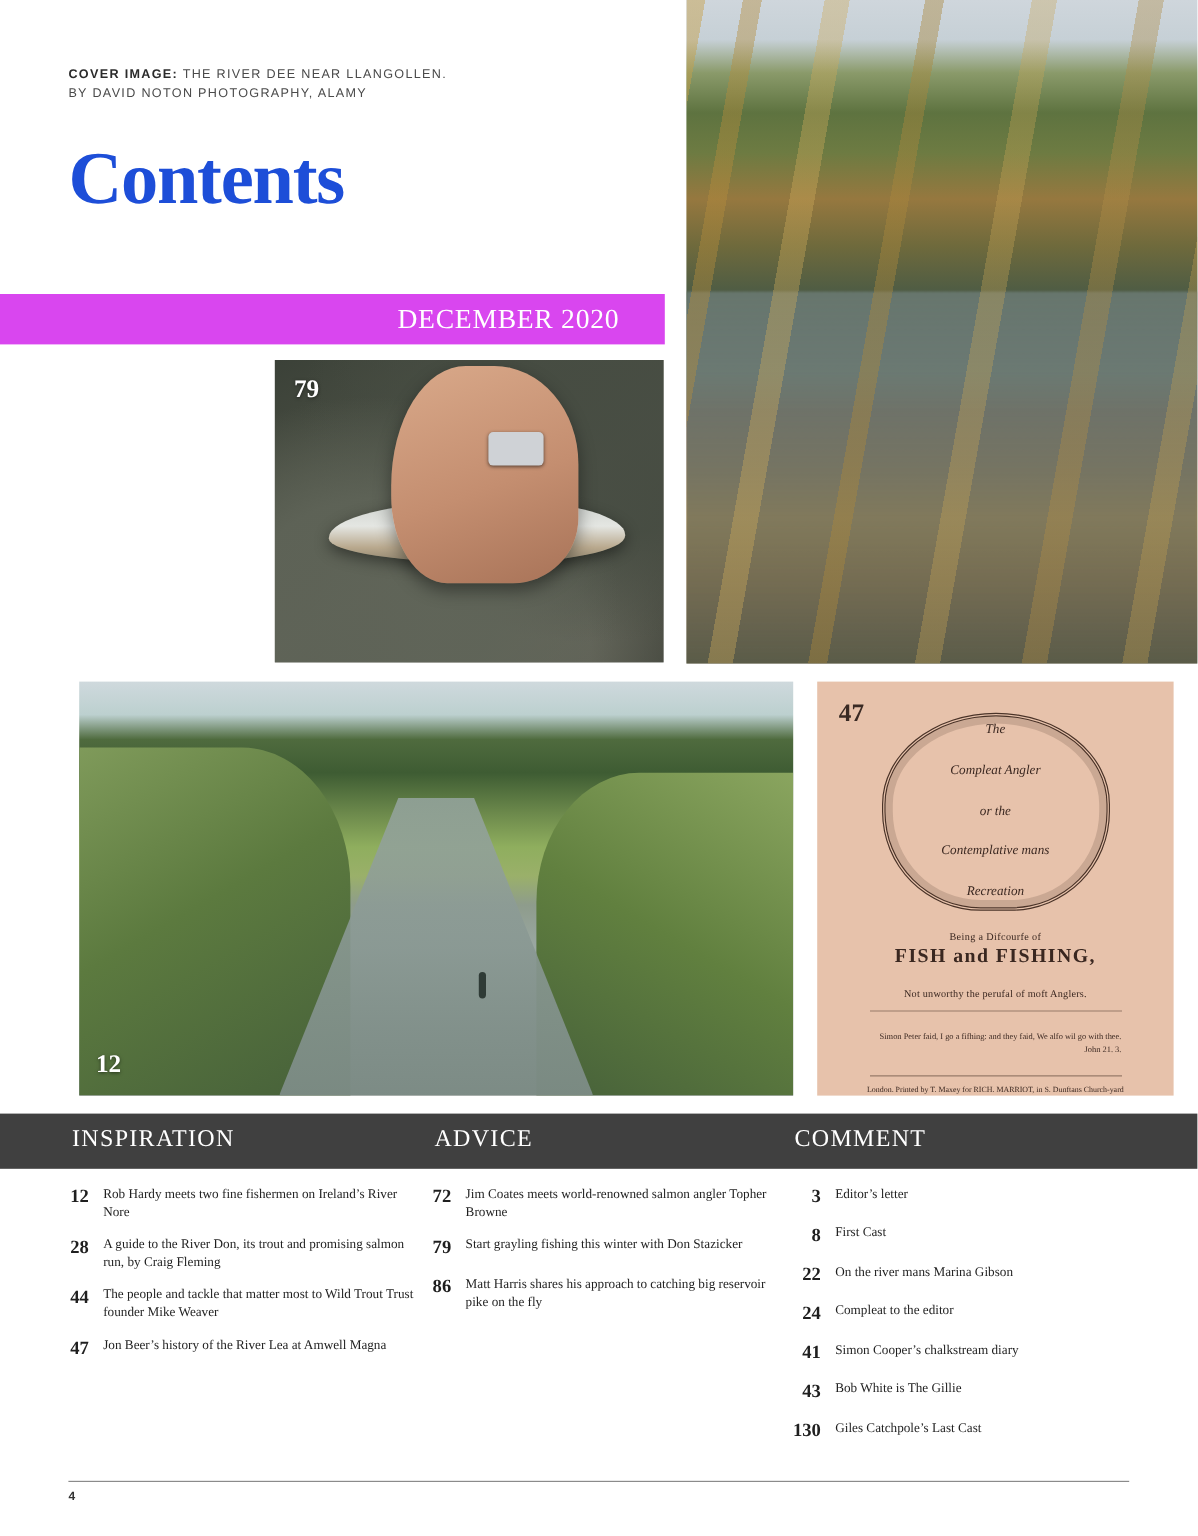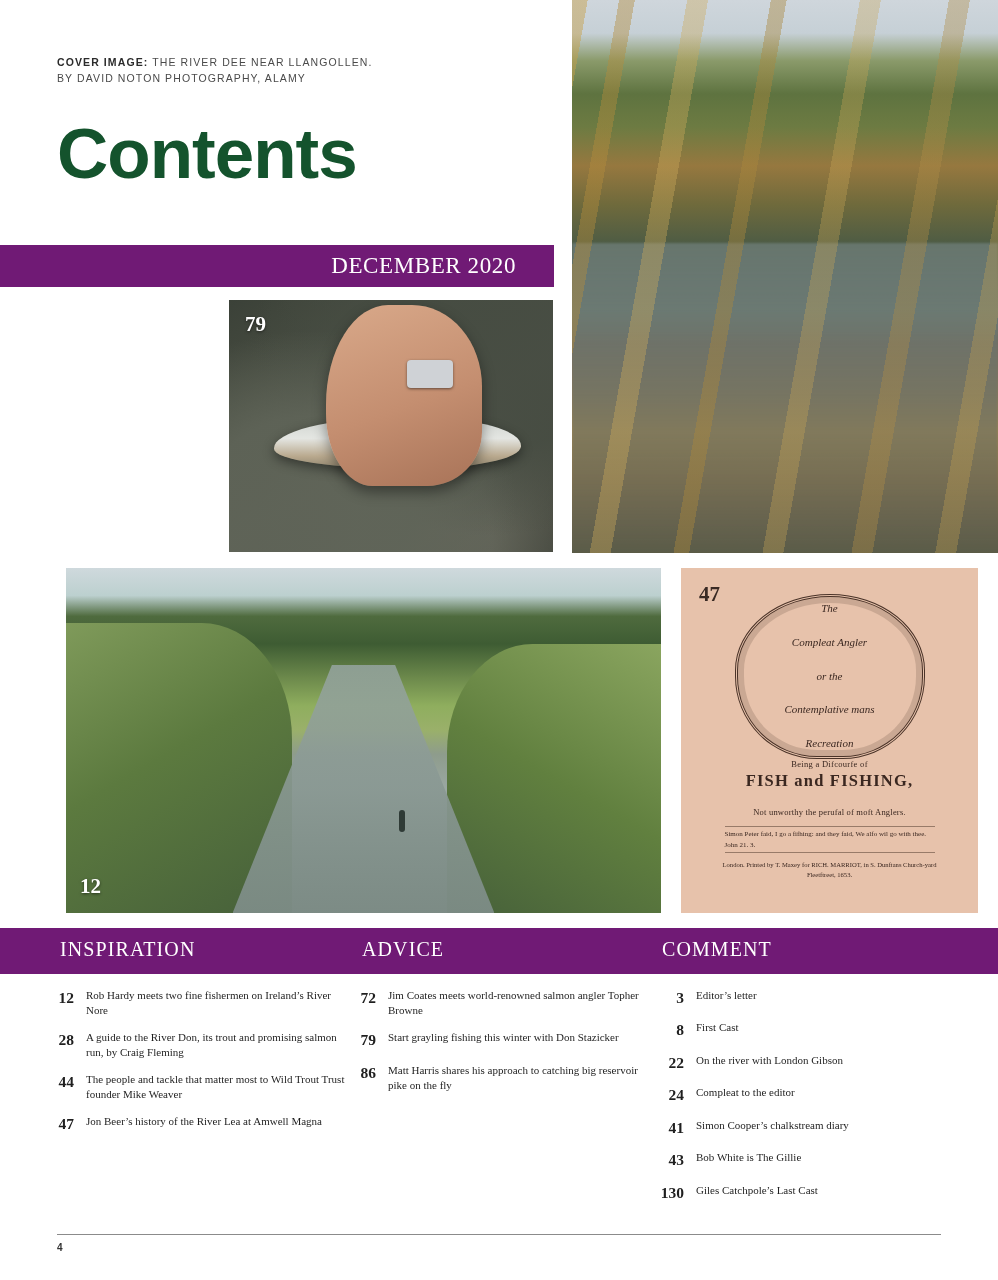--- a/index.html
+++ b/index.html
@@ -27,34 +27,34 @@
     line-height: 1.55;
     color: #4a4a4a;
     text-transform: uppercase;
   }
   .cover-credit .lead { font-weight: bold; color: #2b2b2b; }
 
   
   .title {
     position: absolute;
     left: 57px; top: 118px;
-    font-family: Liberation Sans, sans-serif;
-    font-size: 71px;
-    font-weight: bold;
-    color: #14532d;
+    font-family: Liberation Serif, serif;
+    font-size: 62px;
+    font-weight: bold;
+    color: #1d4ed8;
     letter-spacing: -1px;
     line-height: 1;
   }
 
   
   .date-bar {
     position: absolute;
     left: 0; top: 245px;
     width: 554px; height: 42px;
-    background: #701a75;
+    background: #d946ef;
     color: #ffffff;
     display: flex;
     align-items: center;
     justify-content: flex-end;
     padding-right: 38px;
     font-family: "Liberation Serif", serif;
     font-size: 23px;
     letter-spacing: 0.6px;
   }
 
@@ -174,49 +174,49 @@
     text-align: center;
     font-family: "Liberation Serif", serif;
     font-style: italic;
     font-size: 11px;
     line-height: 1.45;
     padding: 12px 20px;
     box-shadow: inset 0 0 0 6px rgba(74,51,40,0.18);
     gap: 18px;
   }
   .plate-sub {
-    margin-top: 0;
+    margin-top: 16px;
     font-size: 8.5px;
     font-family: "Liberation Serif", serif;
     letter-spacing: 0.3px;
   }
   .plate-main {
     font-family: "Liberation Serif", serif;
     font-size: 16.5px;
     font-weight: bold;
     letter-spacing: 1.2px;
     margin-top: 2px;
   }
   .plate-note {
     font-size: 8.5px; margin-top: 16px; letter-spacing: 0.2px;
   }
   .plate-scripture {
     font-size: 7px; margin-top: 9px; line-height: 1.5;
     border-top: 1px solid rgba(74,51,40,0.5);
     border-bottom: 1px solid rgba(74,51,40,0.5);
-    padding: 2px 0; width: 210px; text-align: left;
+    padding: 16px 0; width: 210px; text-align: right;
   }
   .plate-imprint { font-size: 6.6px; margin-top: 7px; line-height: 1.5; text-align: center; width: 230px; }
 
   
   .section-bar {
     position: absolute;
     left: 0; top: 928px;
     width: 998px; height: 46px;
-    background: #701a75;
+    background: #404040;
   }
   .section-bar .col-head {
     position: absolute;
     top: 10px;
     color: #ffffff;
     font-family: "Liberation Serif", serif;
     font-size: 20px;
     letter-spacing: 1.1px;
   }
   #head-inspiration { left: 60px; }
@@ -363,21 +363,21 @@
     <div class="entry">
       <div class="num">3</div>
       <div class="txt">Editor’s letter</div>
     </div>
     <div class="entry">
       <div class="num">8</div>
       <div class="txt">First Cast</div>
     </div>
     <div class="entry">
       <div class="num">22</div>
-      <div class="txt">On the river with London Gibson</div>
+      <div class="txt">On the river mans Marina Gibson</div>
     </div>
     <div class="entry">
       <div class="num">24</div>
       <div class="txt">Compleat to the editor</div>
     </div>
     <div class="entry">
       <div class="num">41</div>
       <div class="txt">Simon Cooper’s chalkstream diary</div>
     </div>
     <div class="entry">

